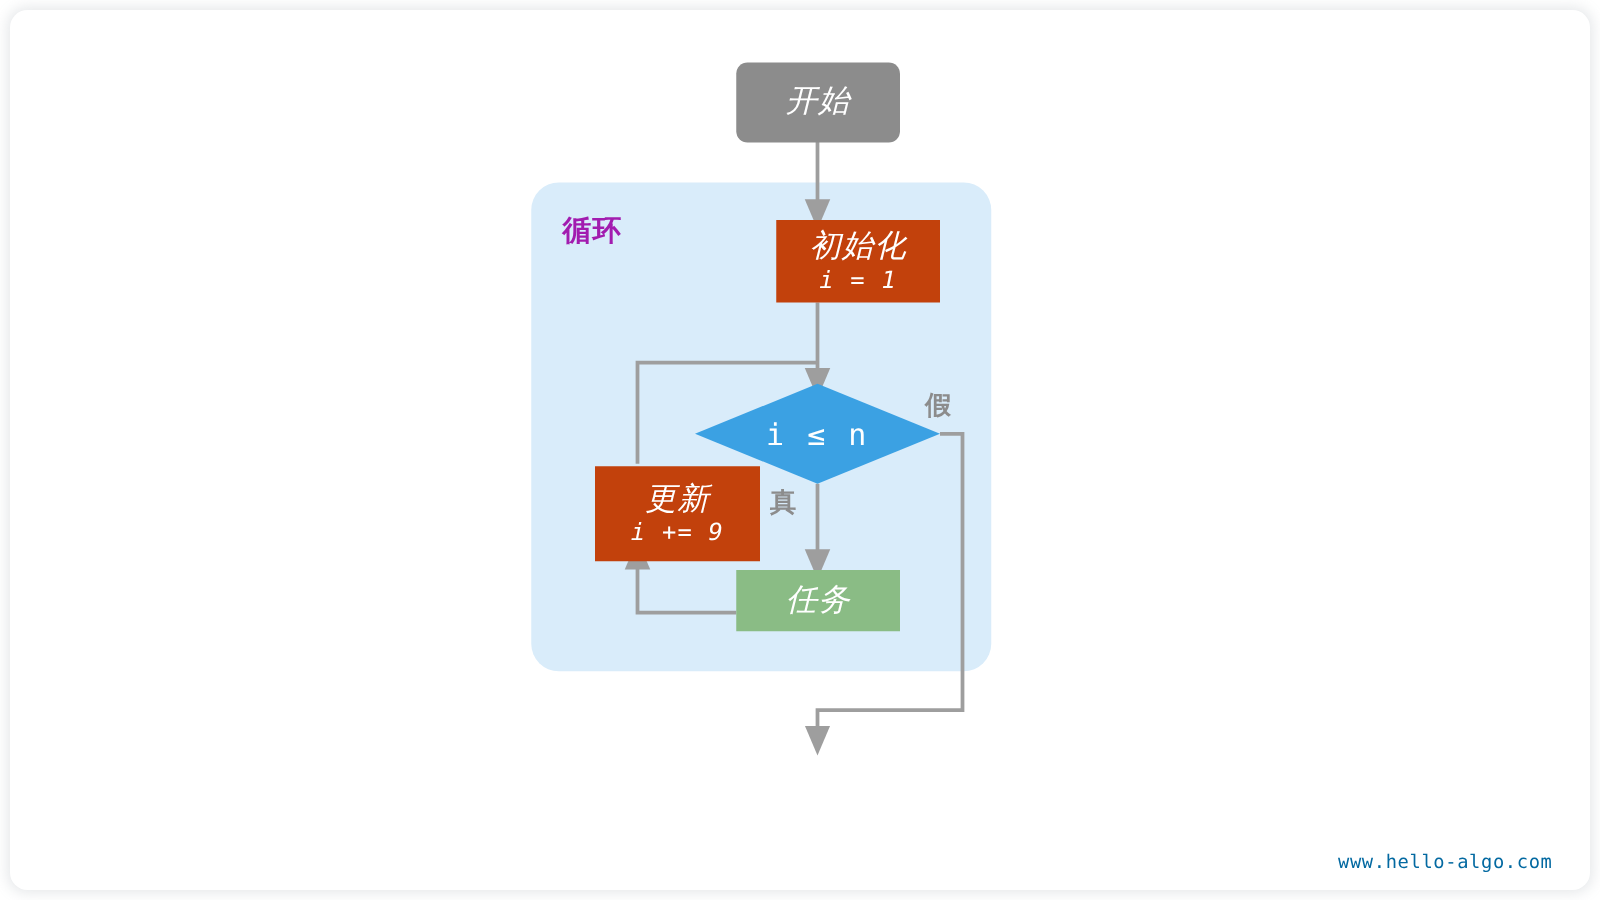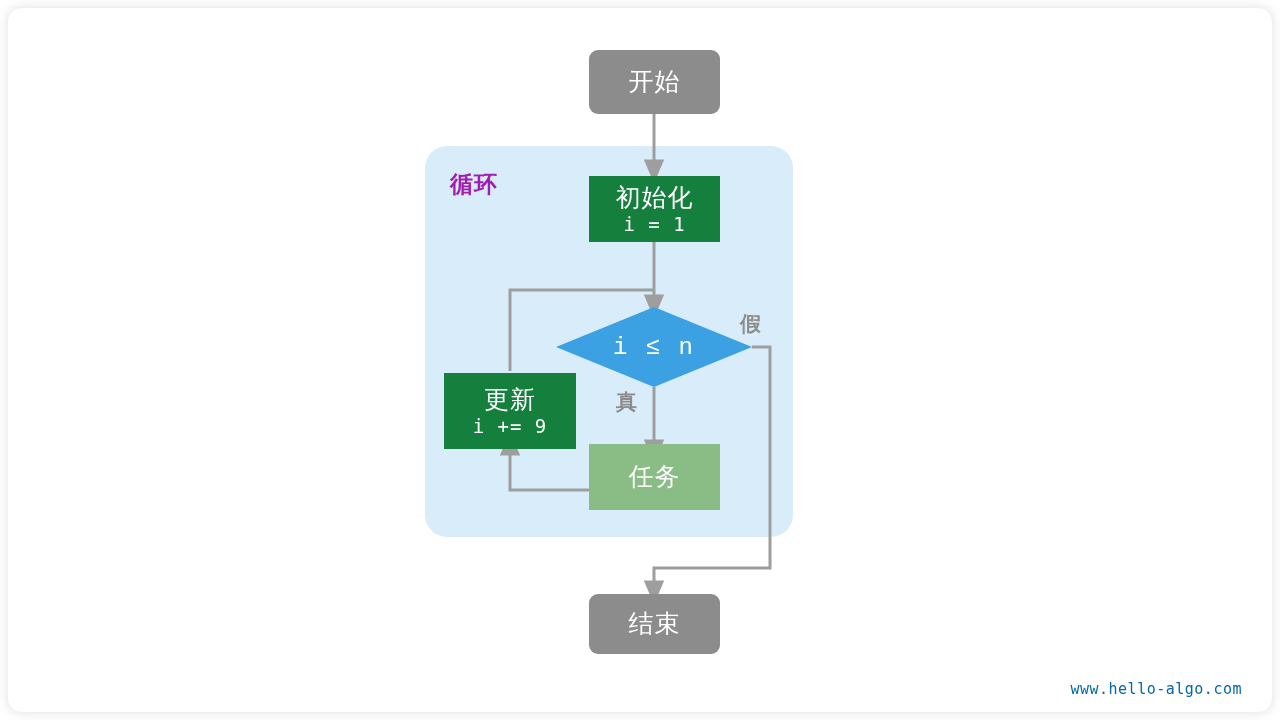--- a/index.html
+++ b/index.html
@@ -41,37 +41,39 @@
   .node {
     position: absolute;
     display: flex;
     flex-direction: column;
     align-items: center;
     justify-content: center;
     color: #ffffff;
     box-sizing: border-box;
     text-align: right;
     line-height: 1.18;
+    font-style: italic;
   }
   .node .cn {
     font-family: "Liberation Sans", "DejaVu Sans", sans-serif;
     font-size: 25px;
     letter-spacing: 1px;
   }
   .node .mono {
     font-family: "DejaVu Sans Mono", "Liberation Mono", monospace;
     font-size: 19px;
     letter-spacing: 1px;
   }
   .terminal {
     background: #8c8c8c;
     border-radius: 9px;
   }
   .process-blue {
-    background: #15803d;
+    background: #c2410c;
+    margin-left: 32px;
   }
   .process-green {
     background: #8abc85;
   }
   .loop-box {
     position: absolute;
     background: #d9ecfa;
     border-radius: 22px;
   }
   .loop-label {
@@ -141,33 +143,30 @@
 
   <div class="node terminal" style="left:589px; top:50px; width:131px; height:64px;">
     <span class="cn">开始</span>
   </div>
 
   <div class="node process-blue" style="left:589px; top:176px; width:131px; height:66px;">
     <span class="cn">初始化</span>
     <span class="mono">i = 1</span>
   </div>
 
-  <div class="diamond-label" style="left:594px; top:334px; width:120px;font-family:Liberation Mono, monospace;">i ≤ n</div>
+  <div class="diamond-label" style="left:594px; top:334px; width:120px;">i ≤ n</div>
 
   <div class="edge-label" style="left:616px; top:388px;">真</div>
   <div class="edge-label" style="left:740px; top:310px;">假</div>
 
   <div class="node process-blue" style="left:444px; top:373px; width:132px; height:76px;">
     <span class="cn">更新</span>
     <span class="mono">i += 9</span>
   </div>
 
-  <div class="node process-green" style="left:589px; top:444px; width:131px; height:66px;">
+  <div class="node process-green" style="left:589px; top:456px; width:131px; height:49px;">
     <span class="cn">任务</span>
   </div>
 
-  <div class="node terminal" style="left:589px; top:594px; width:131px; height:60px;">
-    <span class="cn">结束</span>
-  </div>
 
   <div class="watermark">www.hello-algo.com</div>
 
 </div>
 
 </body></html>

